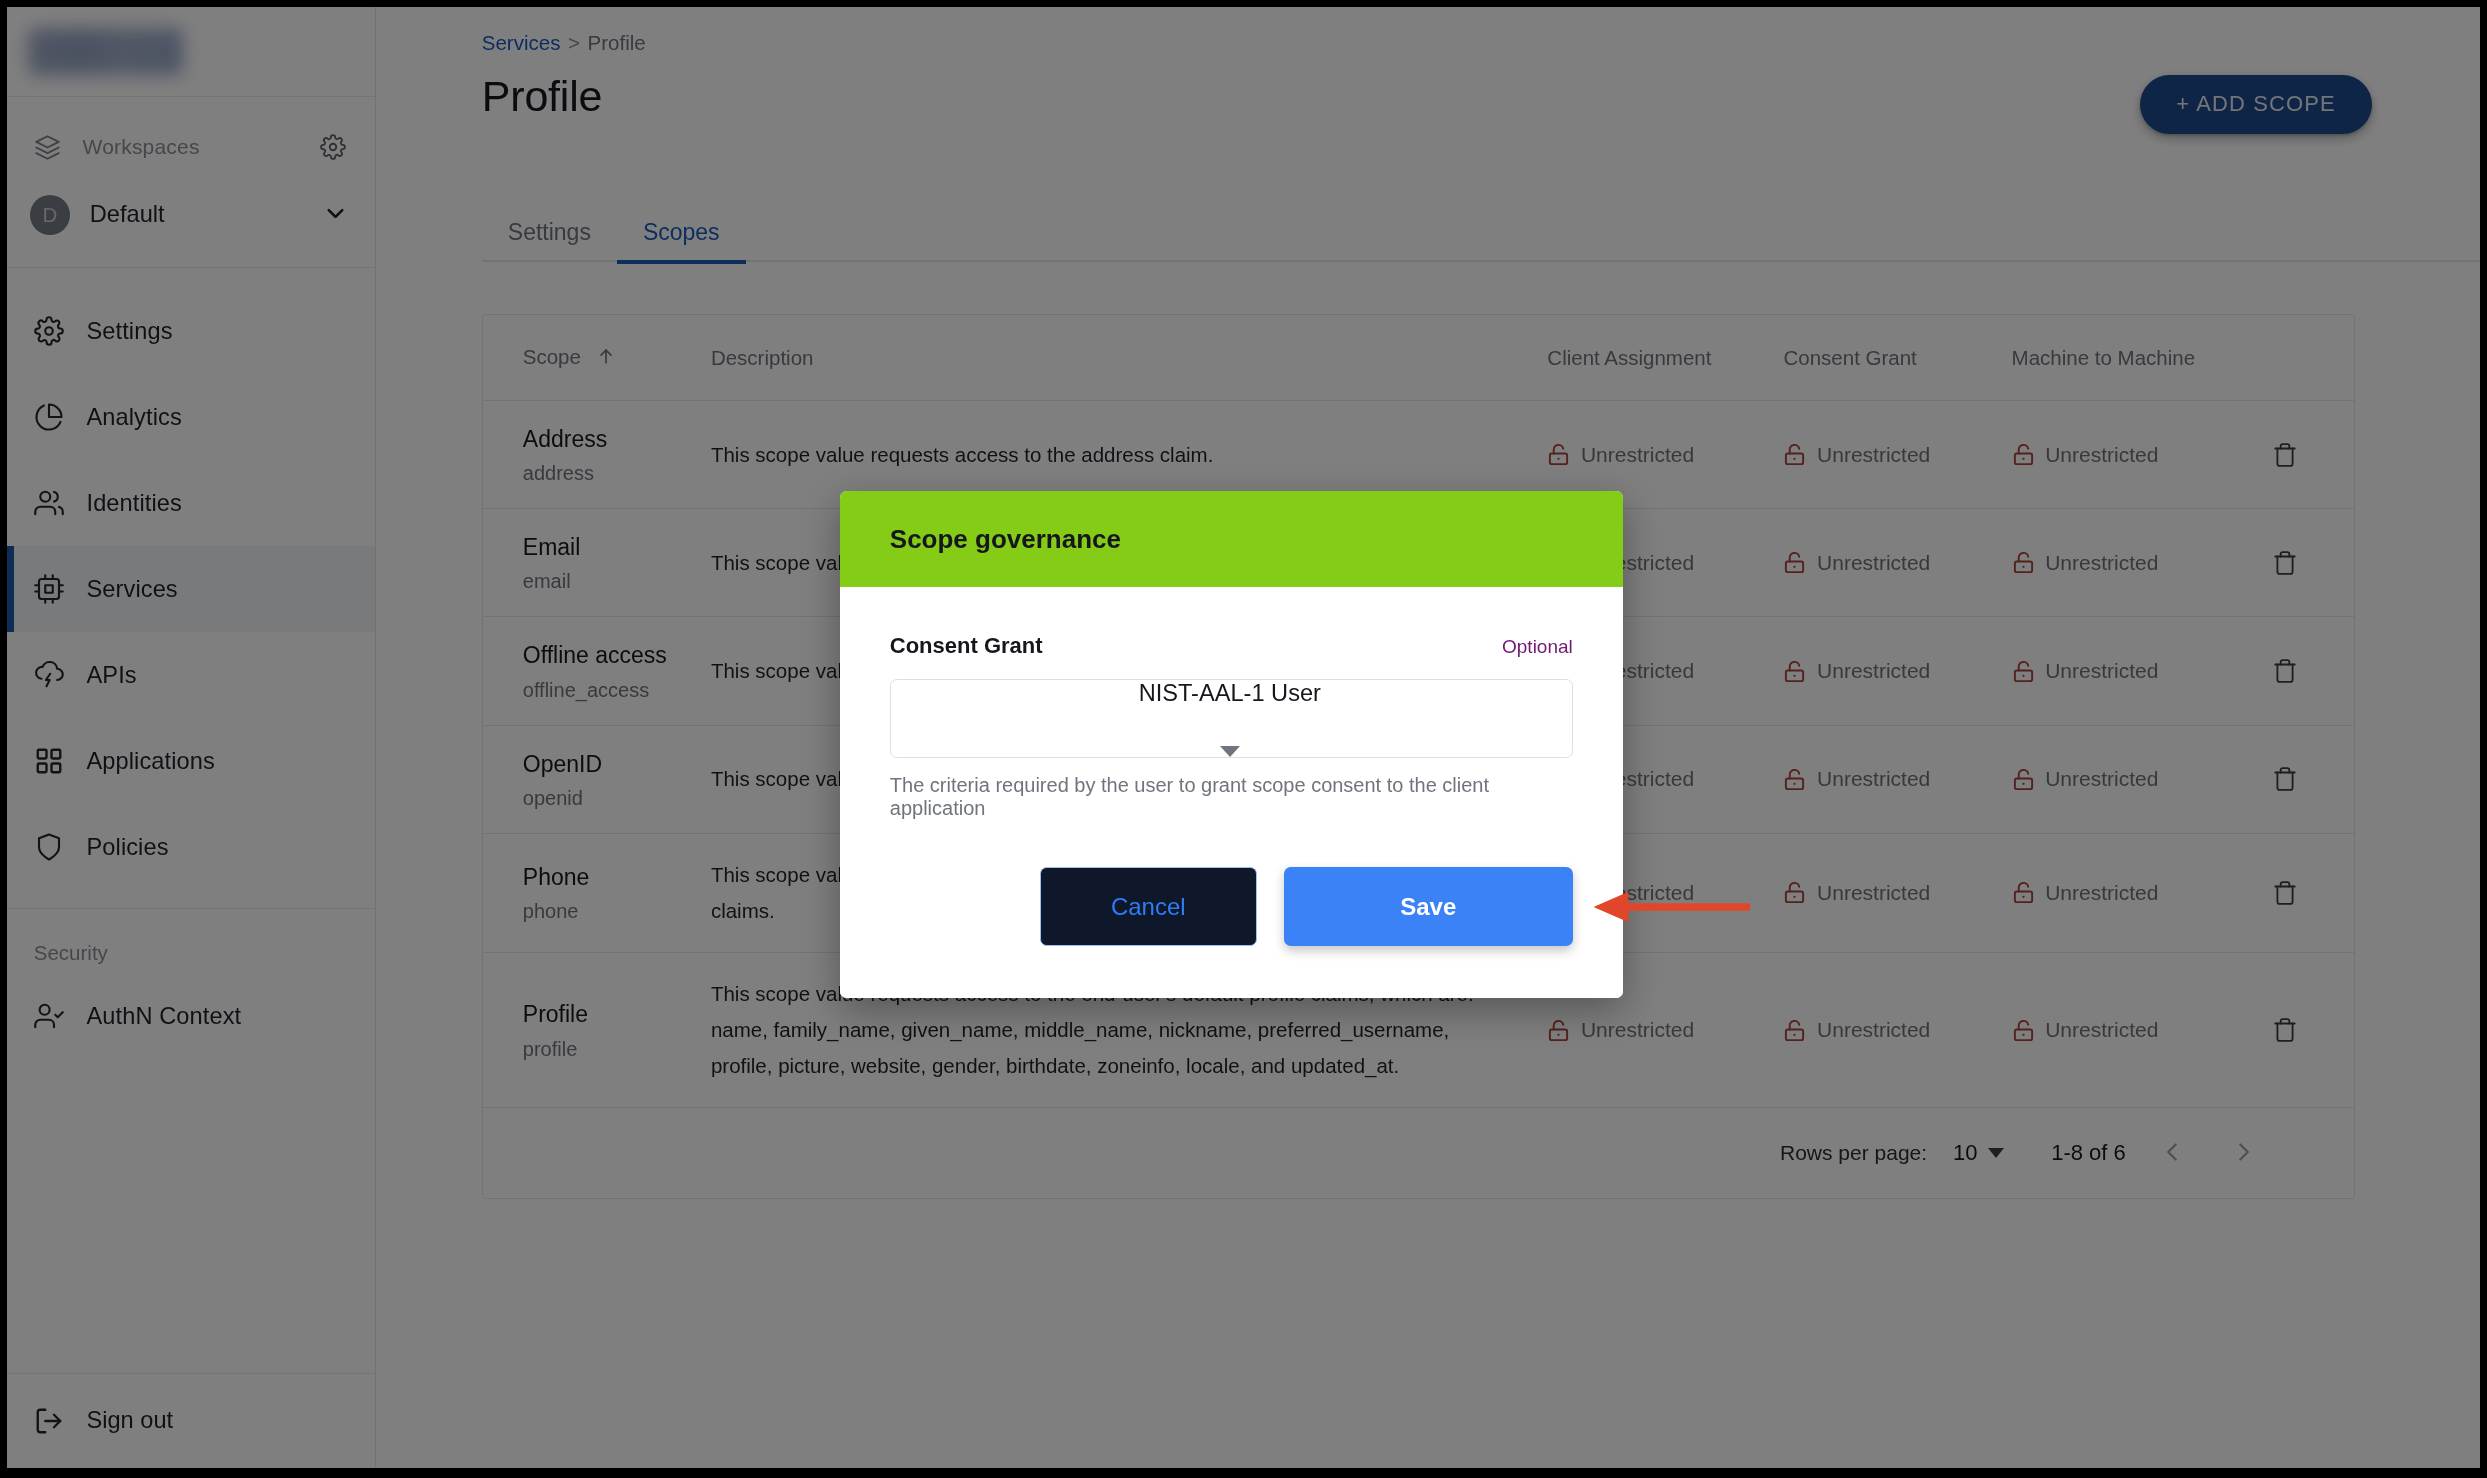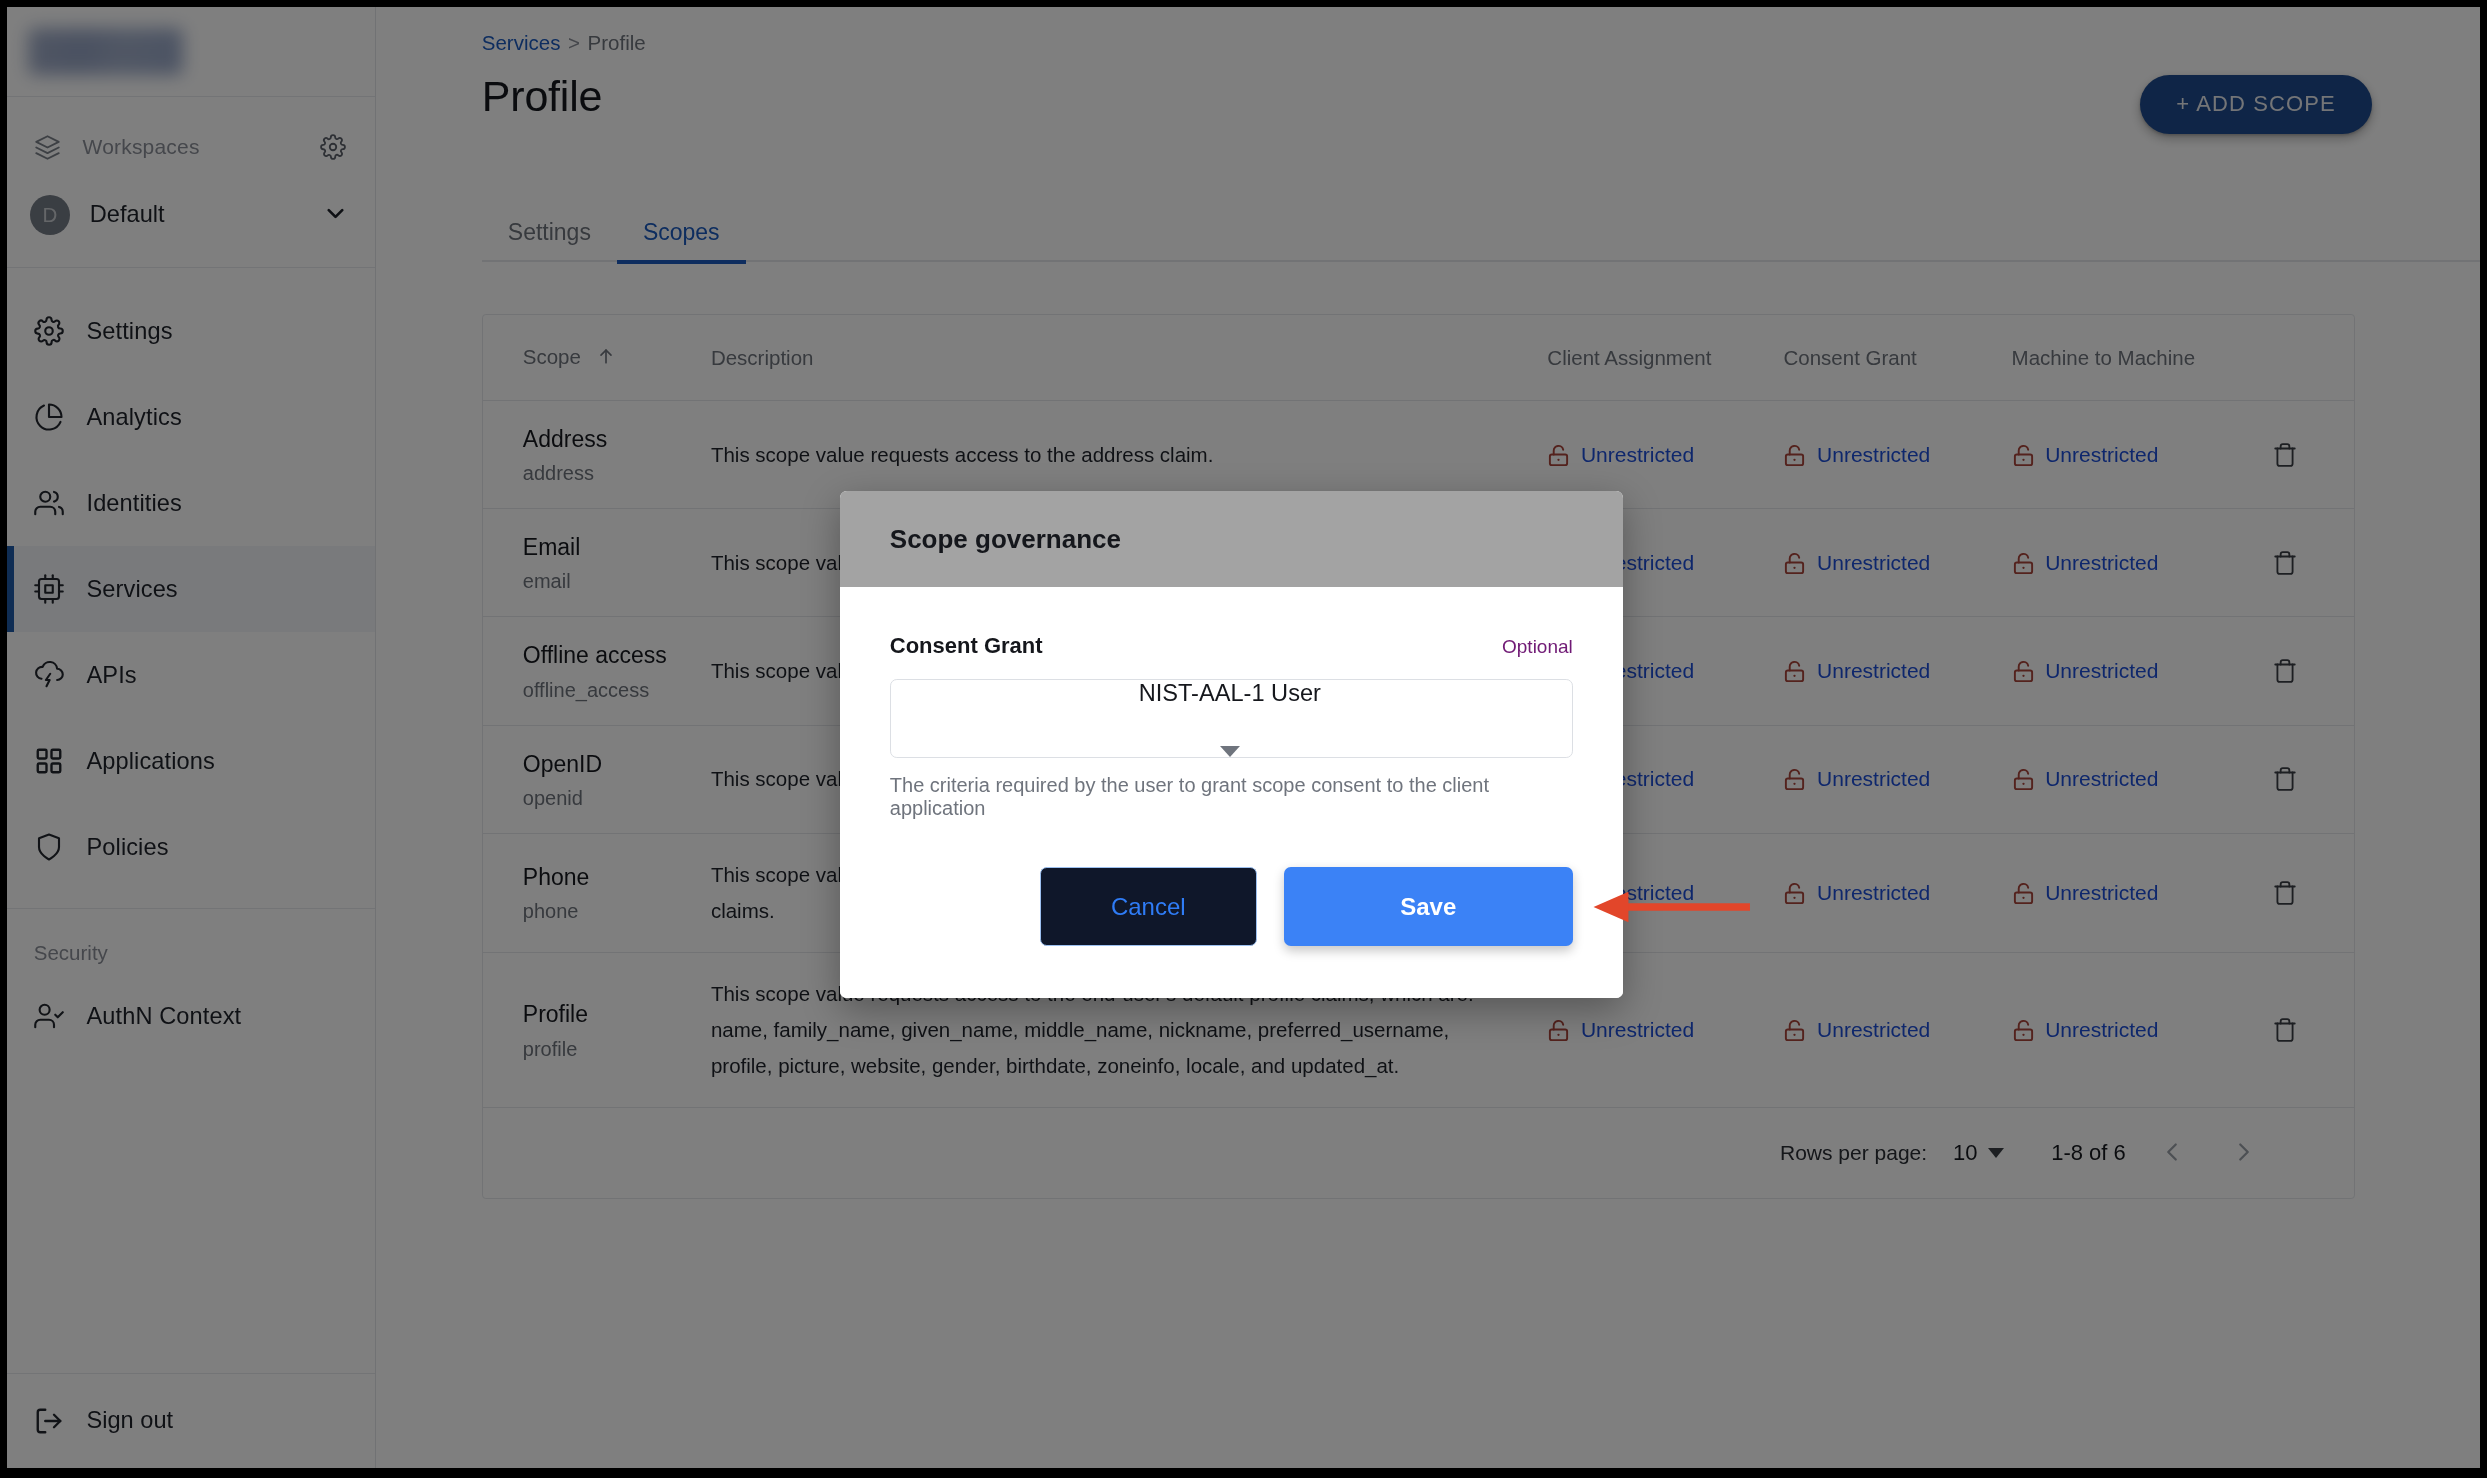--- a/index.html
+++ b/index.html
@@ -265,21 +265,21 @@
   .col-desc   { width: 836px; padding-left: 0 !important; }
   .col-ca     { width: 236px; }
   .col-cg     { width: 228px; }
   .col-mm     { width: 251px; }
   .col-act    { width: 91px; }
 
   .scope-name { font-size: 23px; color: #16191f; line-height: 1.33; }
   .scope-key  { font-size: 20px; color: #6f747d; margin-top: 7.6px; }
   .scope-desc { font-size: 20.5px; color: #1f232b; line-height: 1.76; padding-right: 53px; }
 
-  .gov-cell { display: flex; align-items: flex-end; gap: 10.6px; font-size: 21px; color: #1d4ed8; }
+  .gov-cell { display: flex; align-items: center; gap: 10.6px; font-size: 21px; color: #737373; }
 
   .trash-btn {
     background: none; border: none; cursor: pointer;
     display: flex; align-items:center; justify-content:center;
     width: 44px; height: 44px;
     padding: 0;
   }
 
   .table-footer {
     display: flex;
@@ -317,21 +317,21 @@
     left: 833px;
     top: 484px;
     width: 783px;
     background: #ffffff;
     border-radius: 6.8px;
     overflow: hidden;
     box-shadow: 0 12px 38px rgba(0,0,0,.32);
     z-index: 60;
   }
   .modal-head {
-    background: #a3a3a3;
+    background: #84cc16;
     padding: 33px 50px 32px 50px;
   }
   .modal-title {
     font-size: 26px;
     font-weight: bold;
     color: #15171c;
   }
   .modal-body {
     padding: 46px 50px 0 50px;
     background: #fff;

